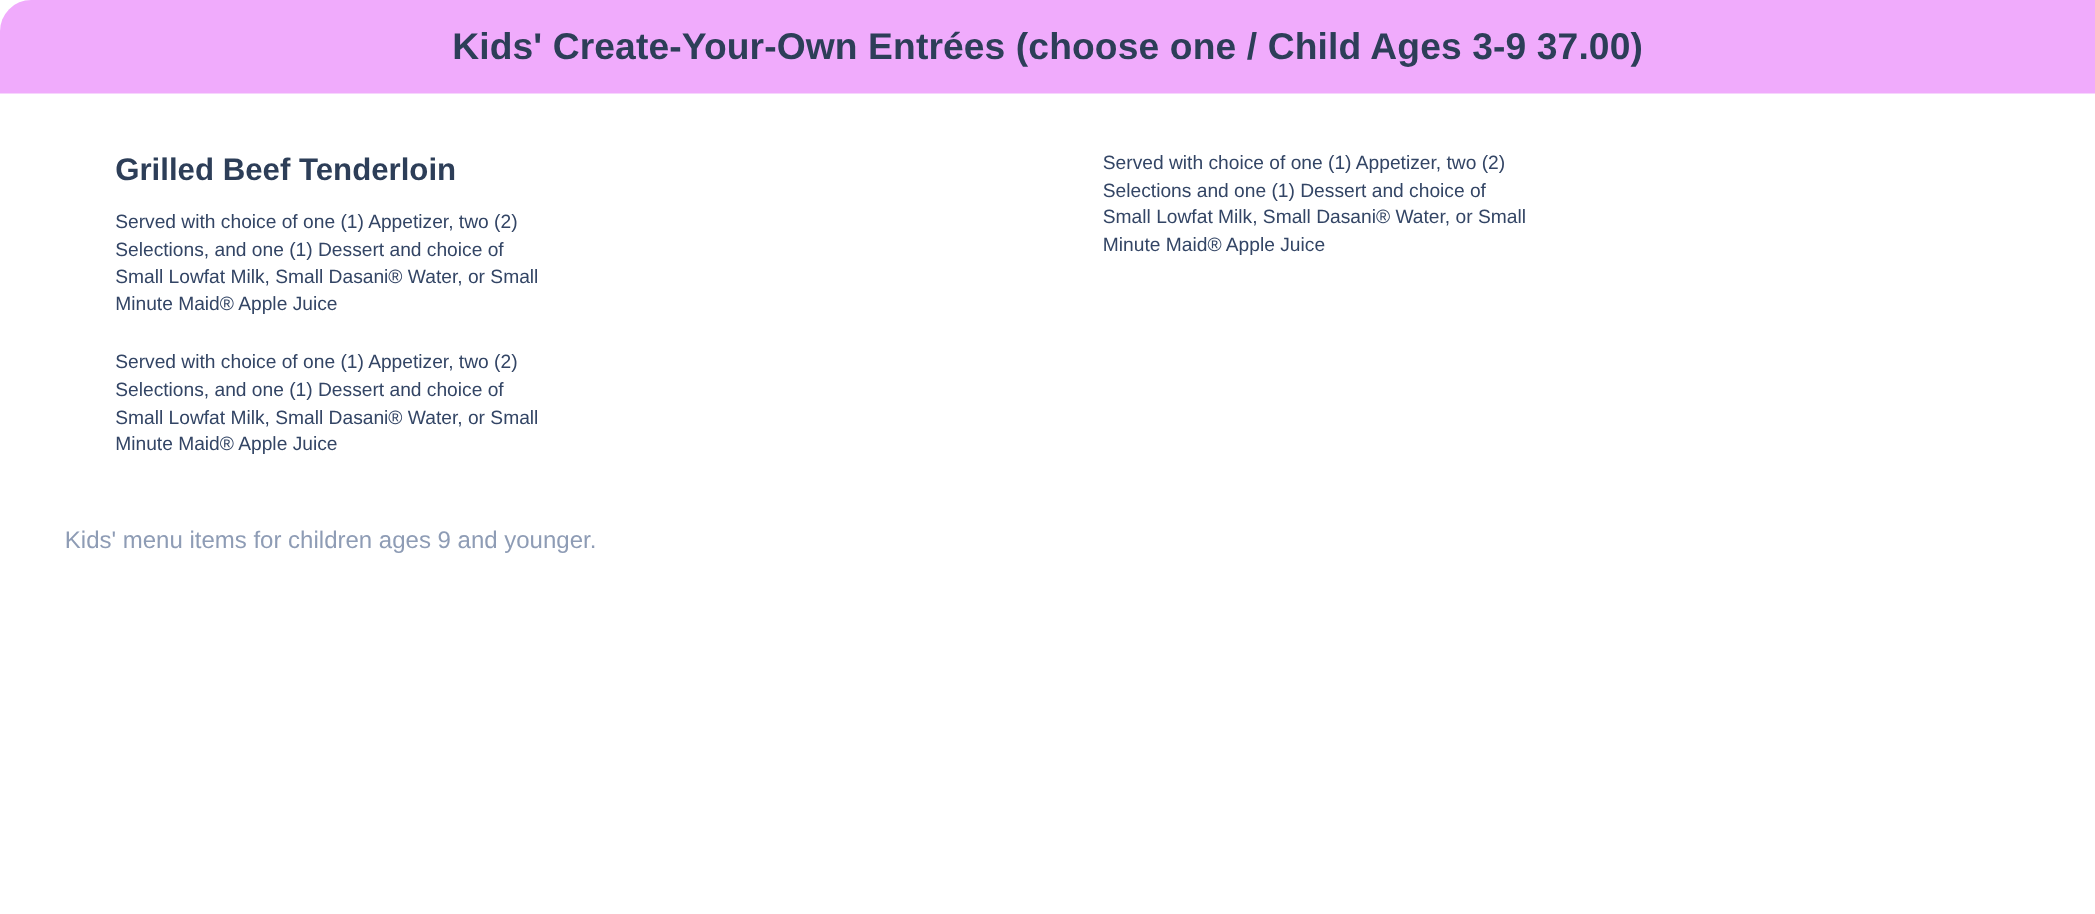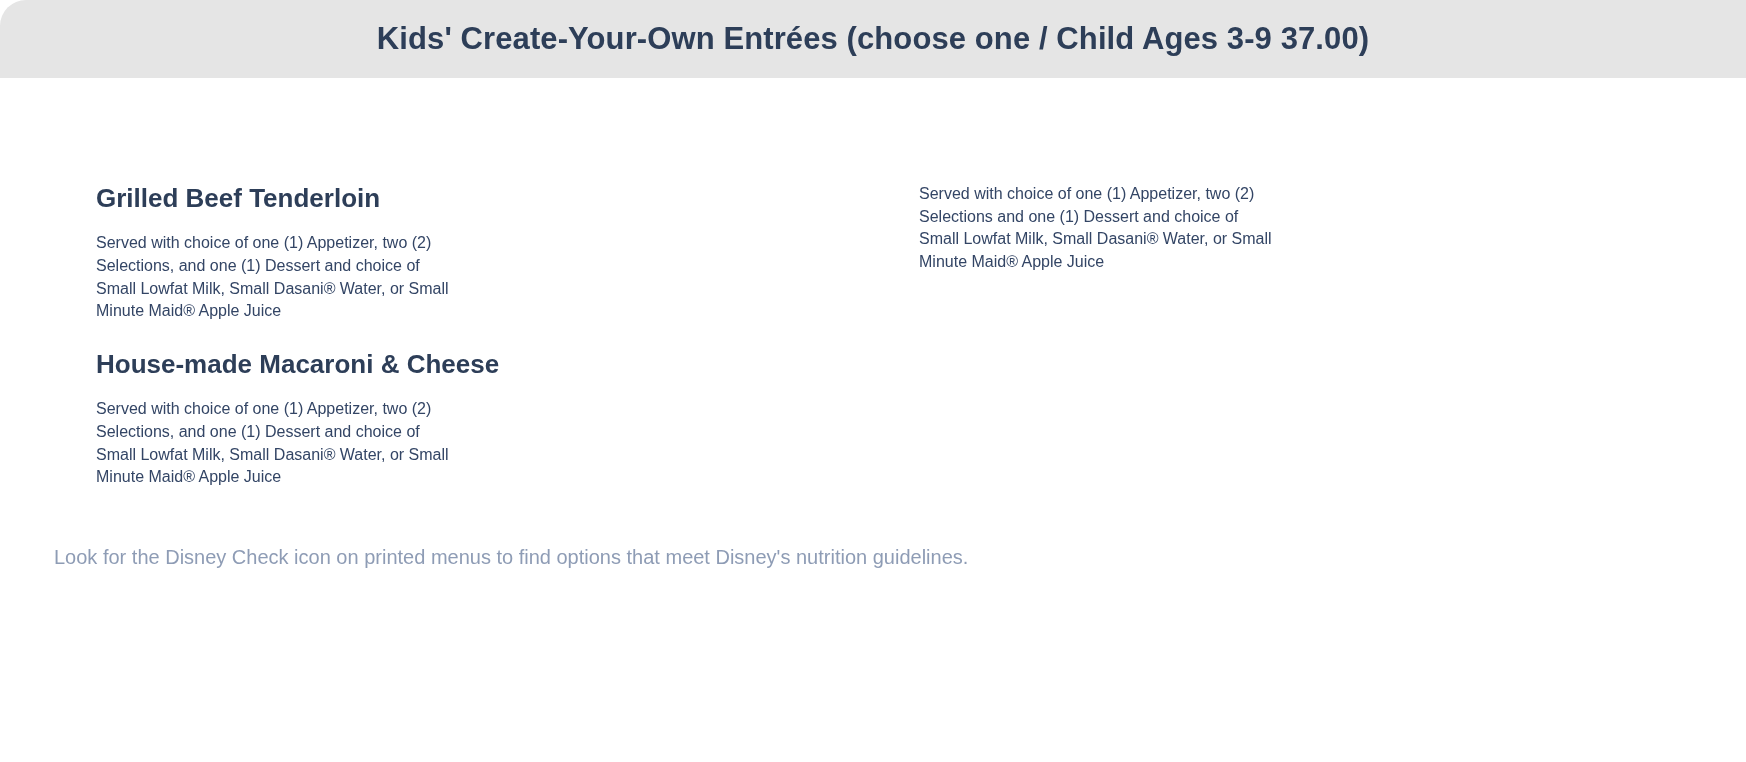--- a/index.html
+++ b/index.html
@@ -12,21 +12,21 @@
     background: #ffffff;
     font-family: "Liberation Sans", sans-serif;
     overflow: hidden;
     position: relative;
   }
 
   
   .section-header {
     width: 100%;
     height: 78px;
-    background: #e5e5e5;
+    background: #f0abfc;
     border-top-left-radius: 26px;
     display: flex;
     align-items: center;
     justify-content: center;
     box-sizing: border-box;
   }
   .section-header-title {
     font-size: 31px;
     font-weight: bold;
     color: #2d3e58;
@@ -37,22 +37,21 @@
 
   
   .menu-body {
     padding: 0 50px;
     box-sizing: border-box;
   }
 
   .menu-grid {
     display: flex;
     flex-wrap: wrap;
-    padding-top: 72px;
-    margin-top: 33px;
+    padding-top: 48px;
   }
 
   .menu-item {
     width: 50%;
     box-sizing: border-box;
     padding-left: 46px;
     padding-right: 20px;
     margin-bottom: 26px;
   }
 
@@ -107,27 +106,26 @@
       </div>
 
       <div class="menu-item">
         <div class="menu-item-desc">Served with choice of one (1) Appetizer, two (2)
 Selections and one (1) Dessert and choice of
 Small Lowfat Milk, Small Dasani® Water, or Small
 Minute Maid® Apple Juice</div>
       </div>
 
       <div class="menu-item">
-        <div class="menu-item-title">House-made Macaroni &amp; Cheese</div>
         <div class="menu-item-desc">Served with choice of one (1) Appetizer, two (2)
 Selections, and one (1) Dessert and choice of
 Small Lowfat Milk, Small Dasani® Water, or Small
 Minute Maid® Apple Juice</div>
       </div>
 
     </div>
 
     <div class="menu-footer">
-      <p class="menu-footer-line">Look for the Disney Check icon on printed menus to find options that meet Disney's nutrition guidelines.</p>
+      <p class="menu-footer-line">Kids' menu items for children ages 9 and younger.</p>
     </div>
 
   </div>
 </div>
 
 </body></html>

